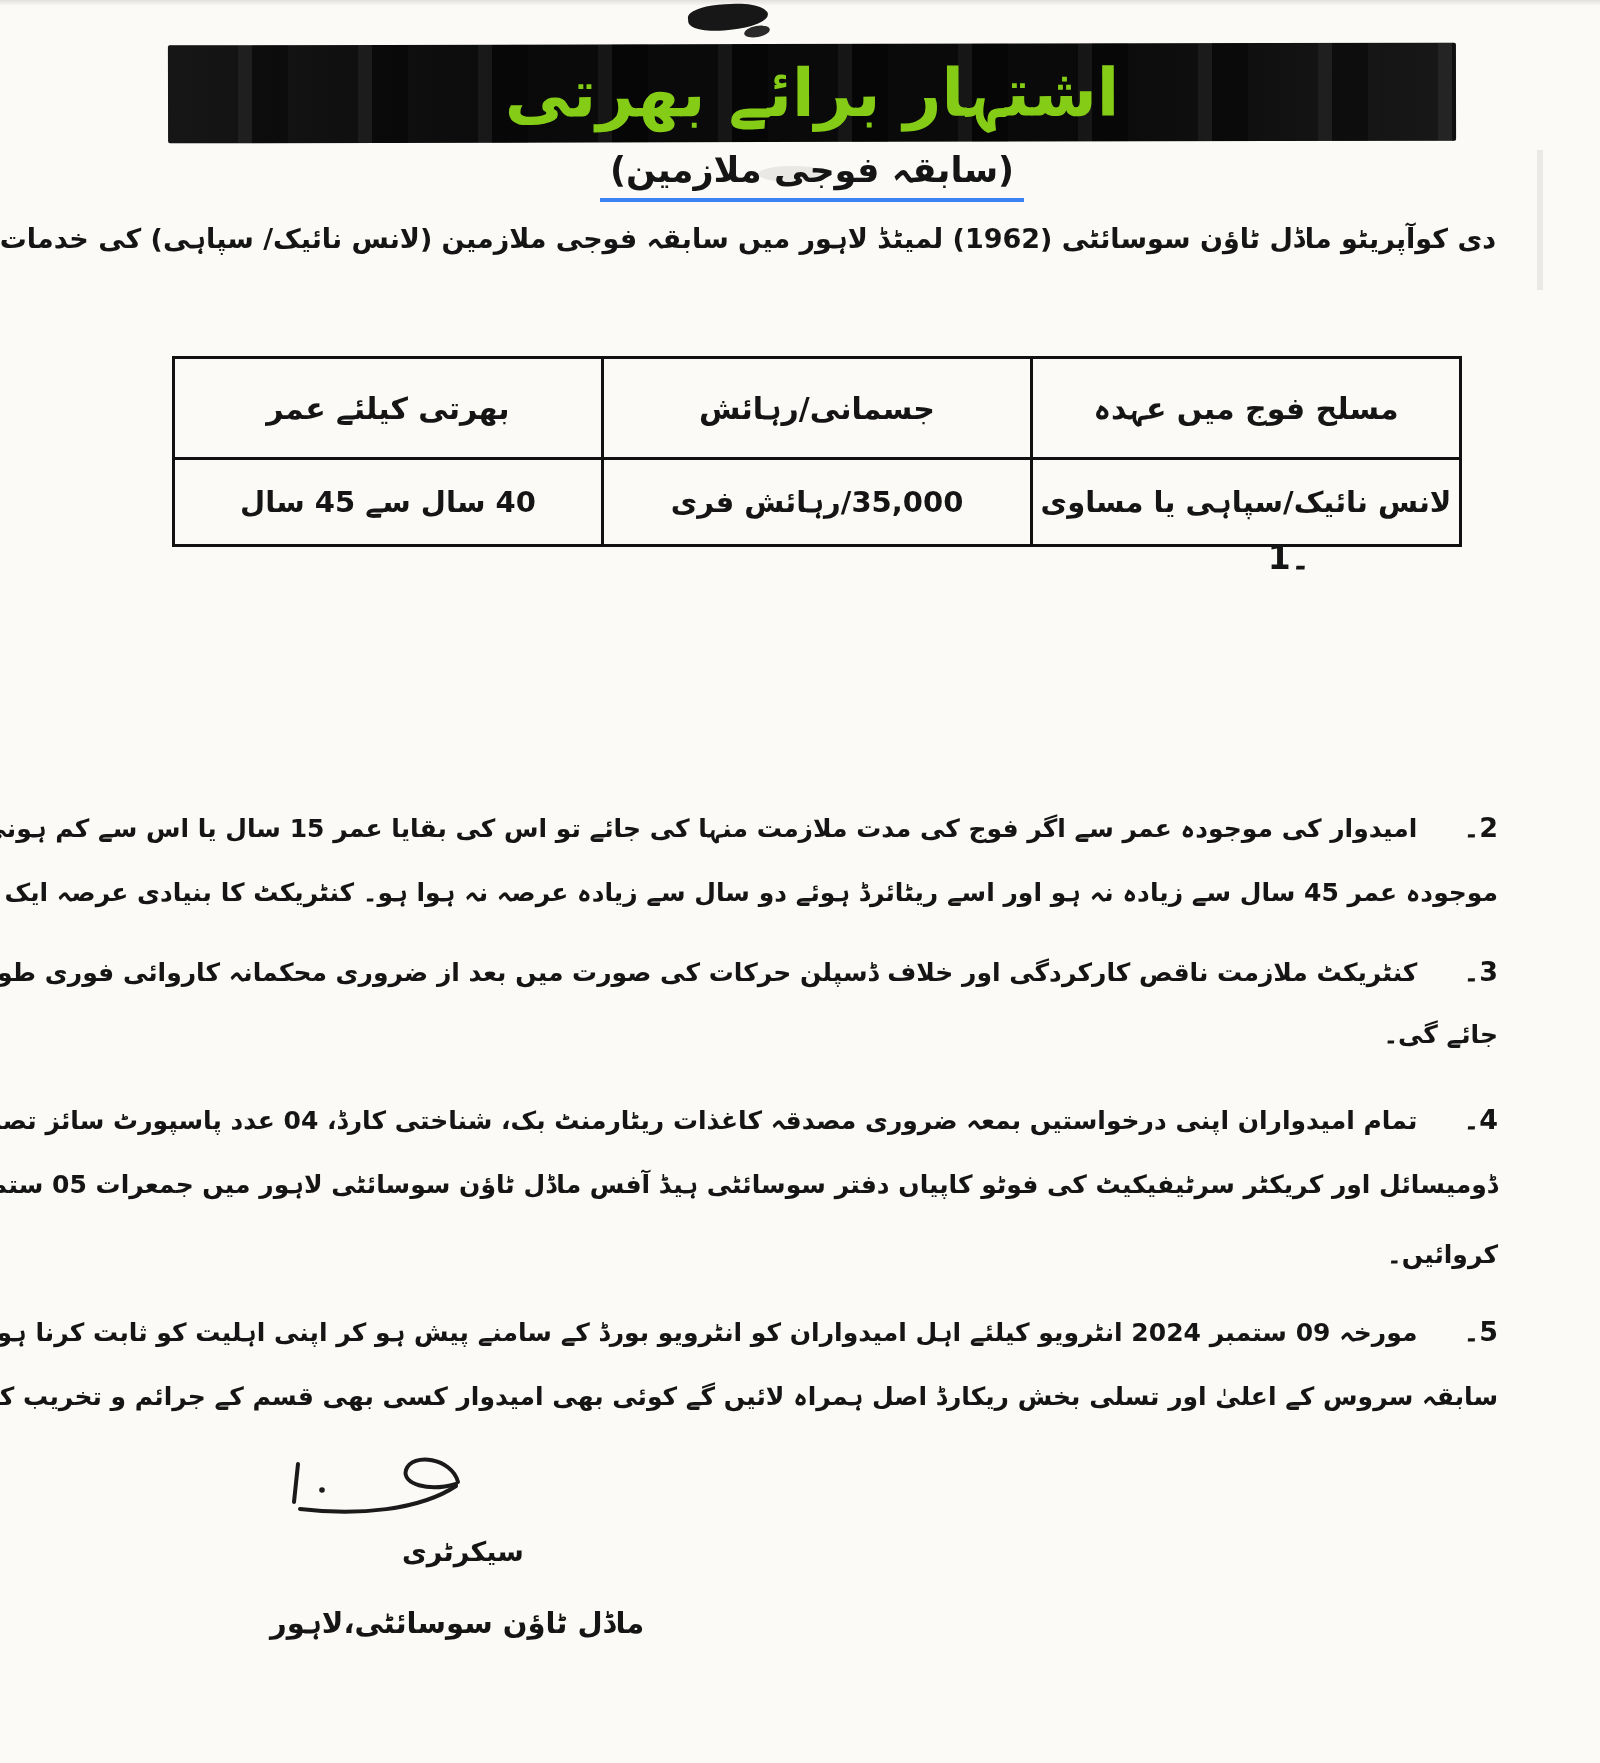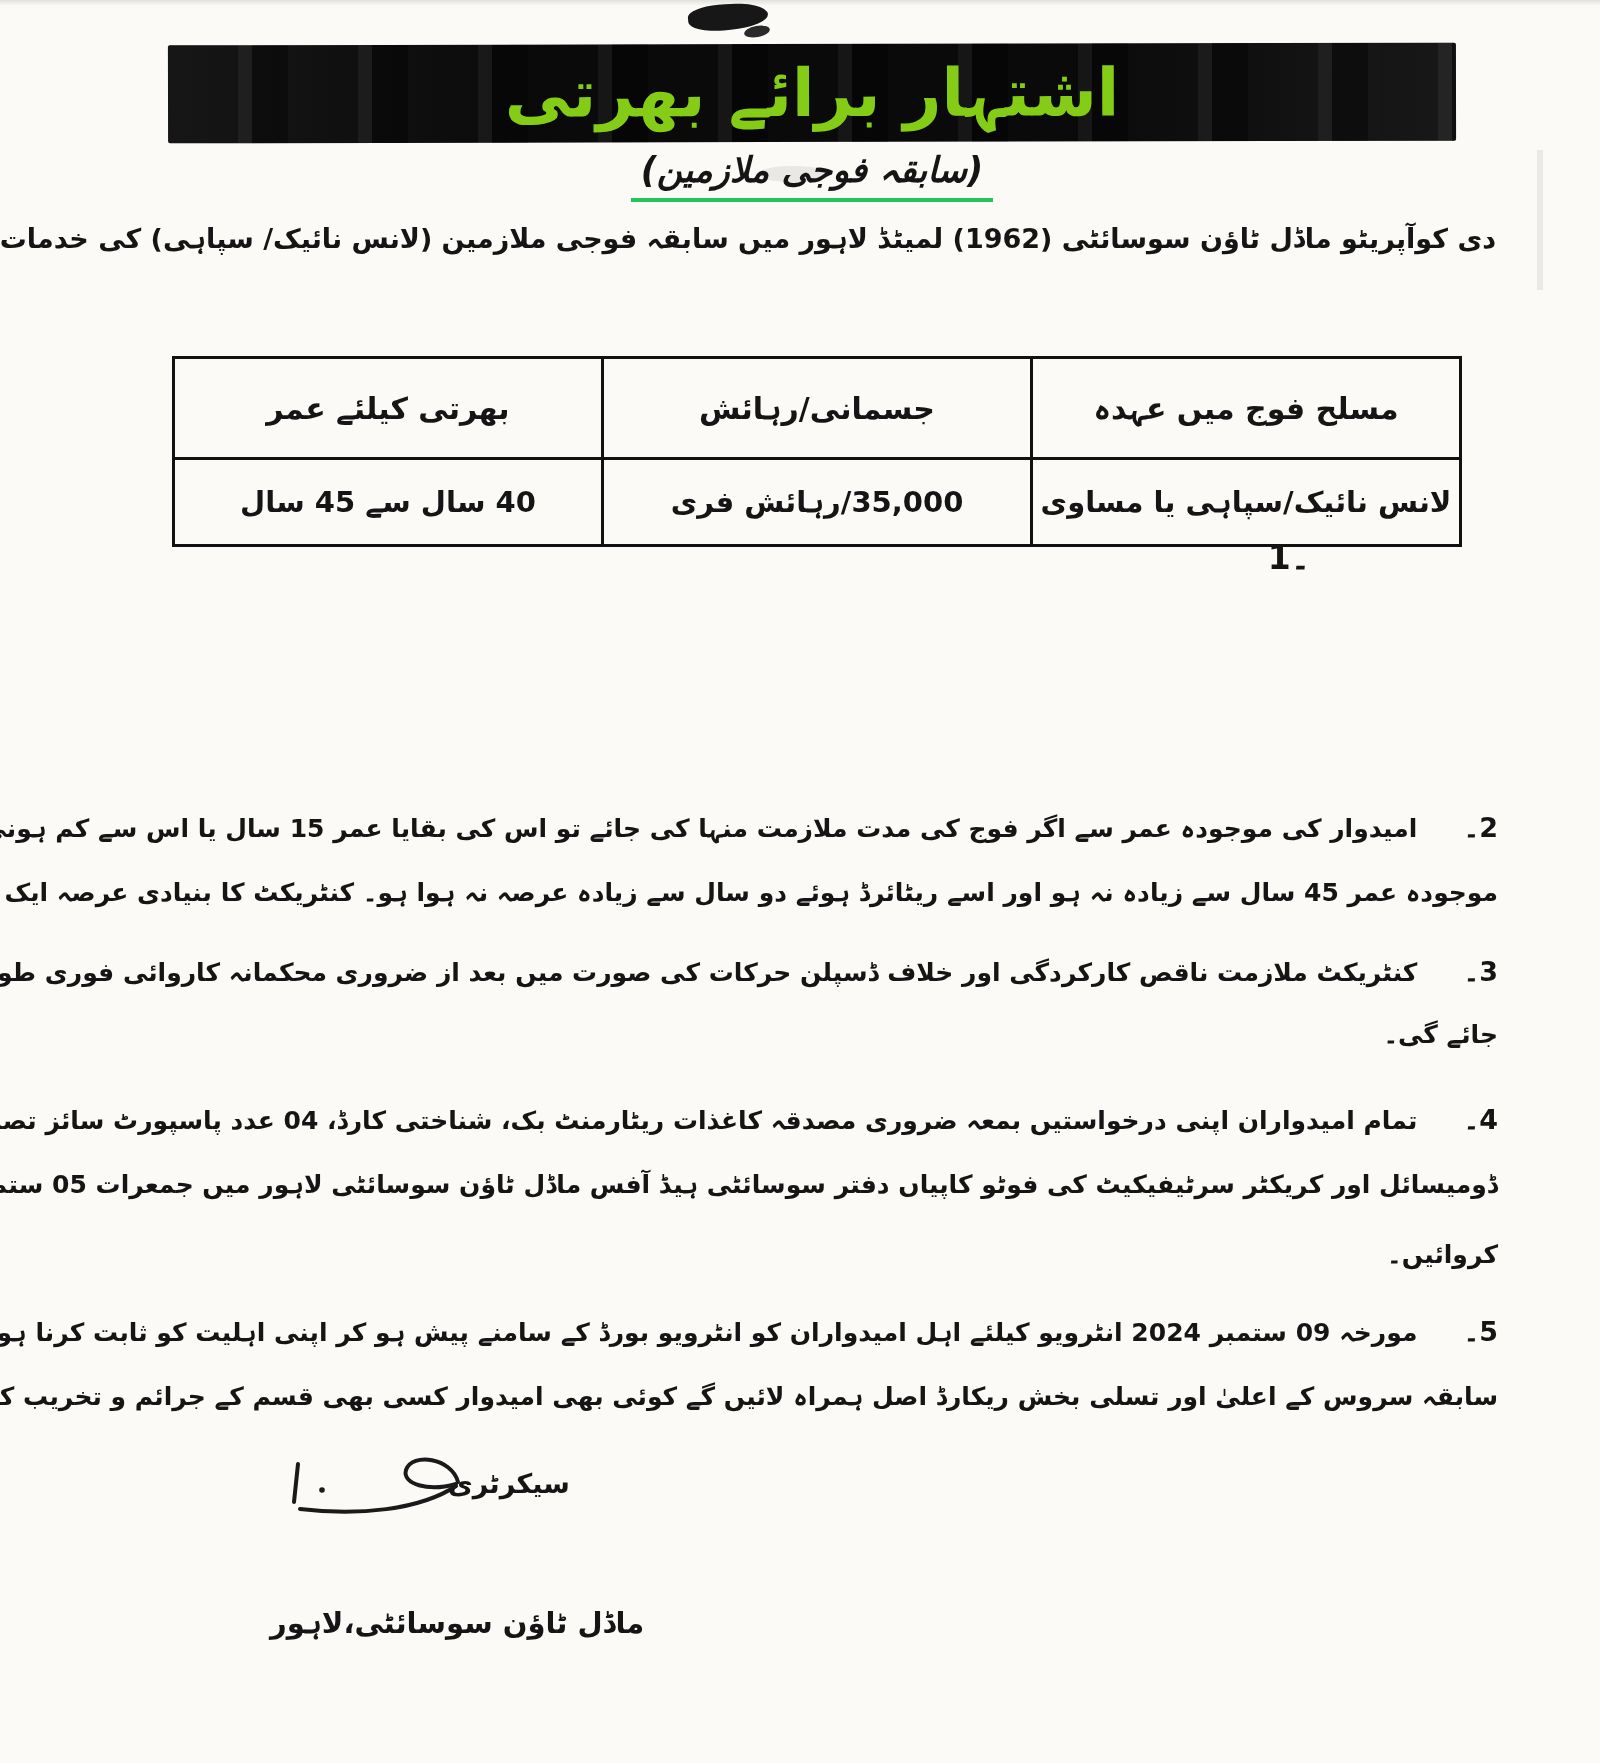--- a/index.html
+++ b/index.html
@@ -30,21 +30,21 @@
   }
   #banner::after{content:"";position:absolute;inset:0;
     background:
       repeating-linear-gradient(90deg,rgba(255,255,255,0.00) 0 70px,rgba(255,255,255,0.05) 70px 84px,rgba(0,0,0,0.35) 84px 120px),
       linear-gradient(90deg,rgba(60,60,60,0.25),rgba(0,0,0,0) 30%,rgba(0,0,0,0) 70%,rgba(70,70,70,0.25));
     border-radius:2px;pointer-events:none;}
   #banner-title{color:#84cc16;font-size:66px;letter-spacing:1px;z-index:1;}
 
   
   #subtitle-wrap{left:168px;top:150px;width:1288px;text-align:center;}
-  #subtitle{display:inline-block;font-size:35px;border-bottom:4px solid #22c55e;padding:0 10px 8px;font-style:italic;}
+  #subtitle{display:inline-block;font-size:35px;border-bottom:4px solid #3b82f6;padding:0 10px 8px;}
 
   
   #intro{left:96px;top:214px;width:1400px;}
   .intro-line{direction:rtl;text-align:right;white-space:nowrap;font-weight:bold;
     font-size:27px;line-height:50px;margin-bottom:18px;}
 
   
   #recruit-table{left:172px;top:356px;width:1290px;}
   table{border-collapse:collapse;width:100%;table-layout:fixed;direction:rtl;}
   th,td{border:3px solid #111;text-align:center;vertical-align:middle;font-weight:bold;}
@@ -55,21 +55,21 @@
   #section1-heading{top:538px;right:290px;display:flex;direction:ltr;gap:6px;
     font-size:33px;font-weight:bold;white-space:nowrap;}
 
   
   .item-line{position:absolute;right:102px;direction:rtl;text-align:right;
     white-space:nowrap;font-weight:bold;font-size:25px;}
   .item-num{display:inline-block;margin-left:46px;font-size:27px;}
 
   
   #signature-svg{left:262px;top:1452px;}
-  #sig-title{left:402px;top:1468px;font-size:27px;margin-left:46px;}
+  #sig-title{left:402px;top:1536px;font-size:27px;}
   #sig-org{left:232px;top:1606px;font-size:29px;margin-left:38px;}
 </style>
 </head>
 <body>
 
 <div class="abs" id="top-edge"></div>
 <div class="abs" id="top-smudge"></div>
 <div class="abs" id="top-smudge-2"></div>
 <div class="abs" id="ghost-mark"></div>
 <div class="abs" id="edge-streak"></div>

